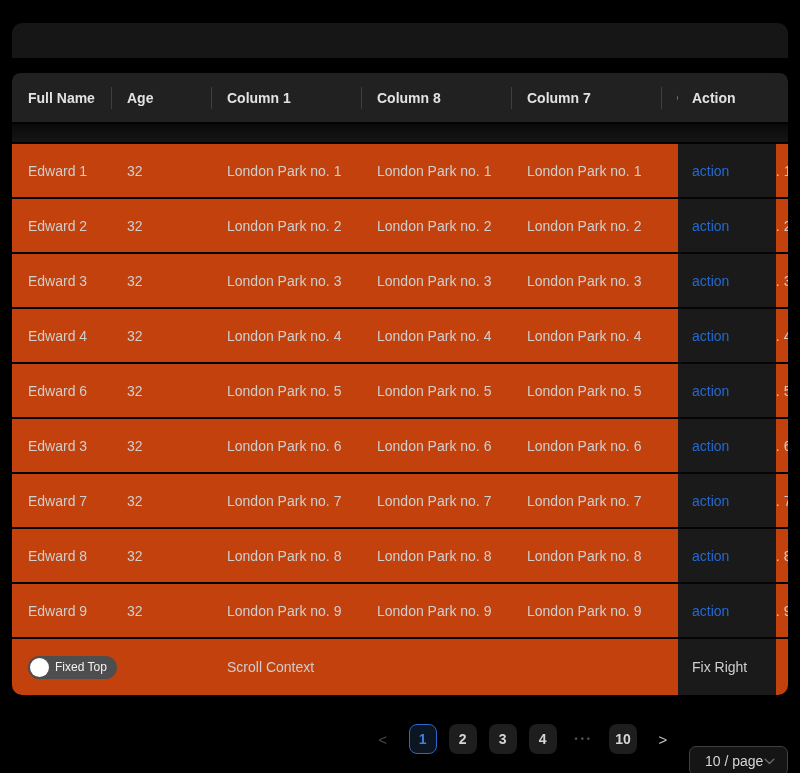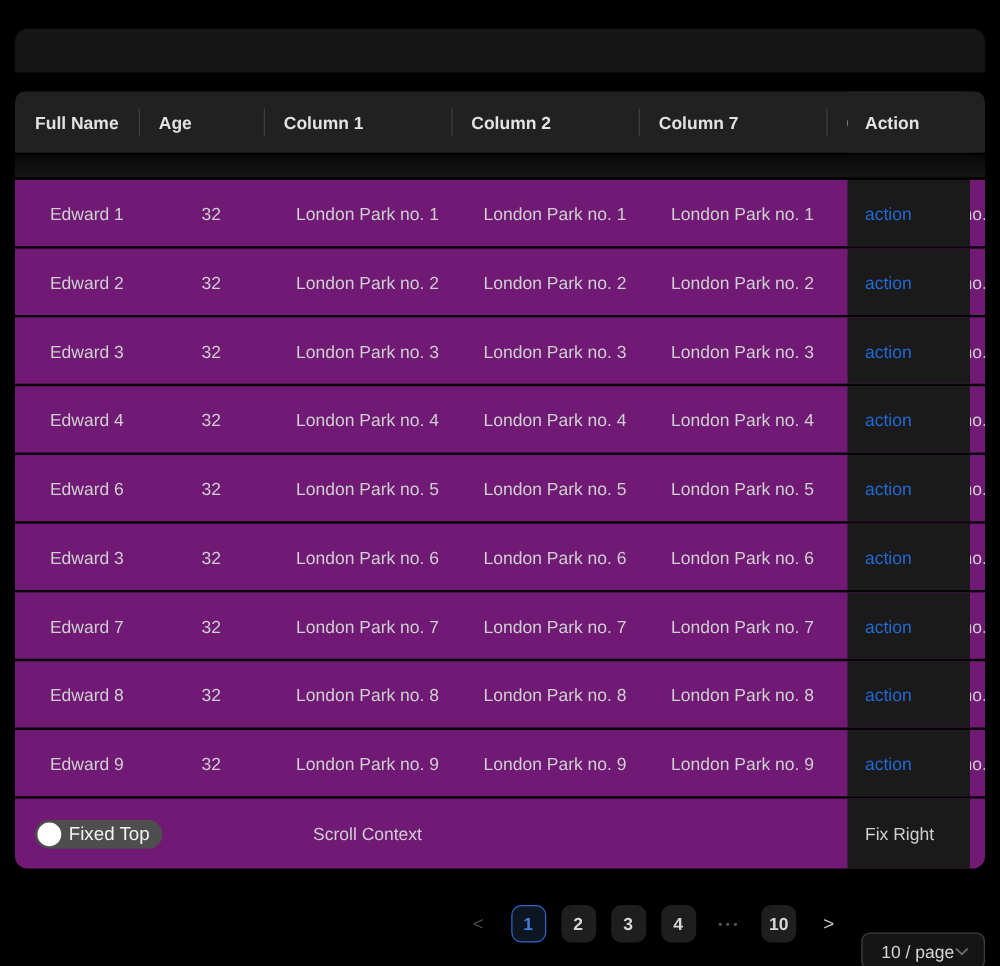--- a/index.html
+++ b/index.html
@@ -39,23 +39,23 @@
   
   .strip {
     height:20px;
     background:linear-gradient(180deg,#090909 0%,#141414 85%);
     border-bottom:2px solid #020202;
   }
 
   
   .trow {
     position:relative; display:flex; align-items:center;
-    height:55px; background:#701a75;
+    height:55px; background:#c2410c;
     border-bottom:2px solid #050505;
-    font-size:14px; color:#cfcfcf;text-align:center;
+    font-size:14px; color:#cfcfcf;
   }
   .tcell { flex:0 0 auto; padding-left:16px; white-space:nowrap; }
 
   
   .fixed {
     position:absolute; top:0; bottom:0; right:12px; width:98px;
     display:flex; align-items:center; padding-left:14px;
     background:#1a1a1a; z-index:2;
   }
   .thead .fixed { background:#212121; border-radius:0 8px 0 0; }
@@ -67,21 +67,21 @@
   
   .switch {
     position:relative; display:inline-flex; align-items:center;
     height:23px; border-radius:12px; background:#4e4e4e;
     padding:0 10px 0 27px; cursor:pointer; flex:0 0 auto;
   }
   .knob {
     position:absolute; left:2px; top:2px; width:19px; height:19px;
     border-radius:50%; background:#fff;
   }
-  .switch-label { font-size:15px; color:#f2f2f2; white-space:nowrap; }
+  .switch-label { font-size:12px; color:#f2f2f2; white-space:nowrap; }
 
   
   .pager { position:absolute; top:702px; right:12px; display:flex; align-items:center; gap:12px; }
   .pitem {
     min-width:28px; height:30px; border-radius:8px;
     background:#1e1e1e; border:none; color:#d6d6d6;
     font-size:14px; font-weight:700; font-family:inherit;
     display:flex; align-items:center; justify-content:center;
     cursor:pointer; padding:0 4px;
   }
@@ -108,21 +108,21 @@
 
 <div class="card">
   <div class="card-band"></div>
 
   <div class="tablewrap">
     <div class="thead">
 
       <span class="hcell c0">Full Name</span>
         <span class="hcell c1 sep">Age</span>
         <span class="hcell c2 sep">Column 1</span>
-        <span class="hcell c3 sep">Column 2</span>
+        <span class="hcell c3 sep">Column 8</span>
         <span class="hcell c4 sep">Column 7</span>
         <span class="hcell c5 sep">Column 4</span>
         <div class="fixed">
         <span class="hcell" style="padding-left:0">Action</span>
       </div>
     </div>
 
     <div class="strip"></div>
 
     <div id="tbody">

